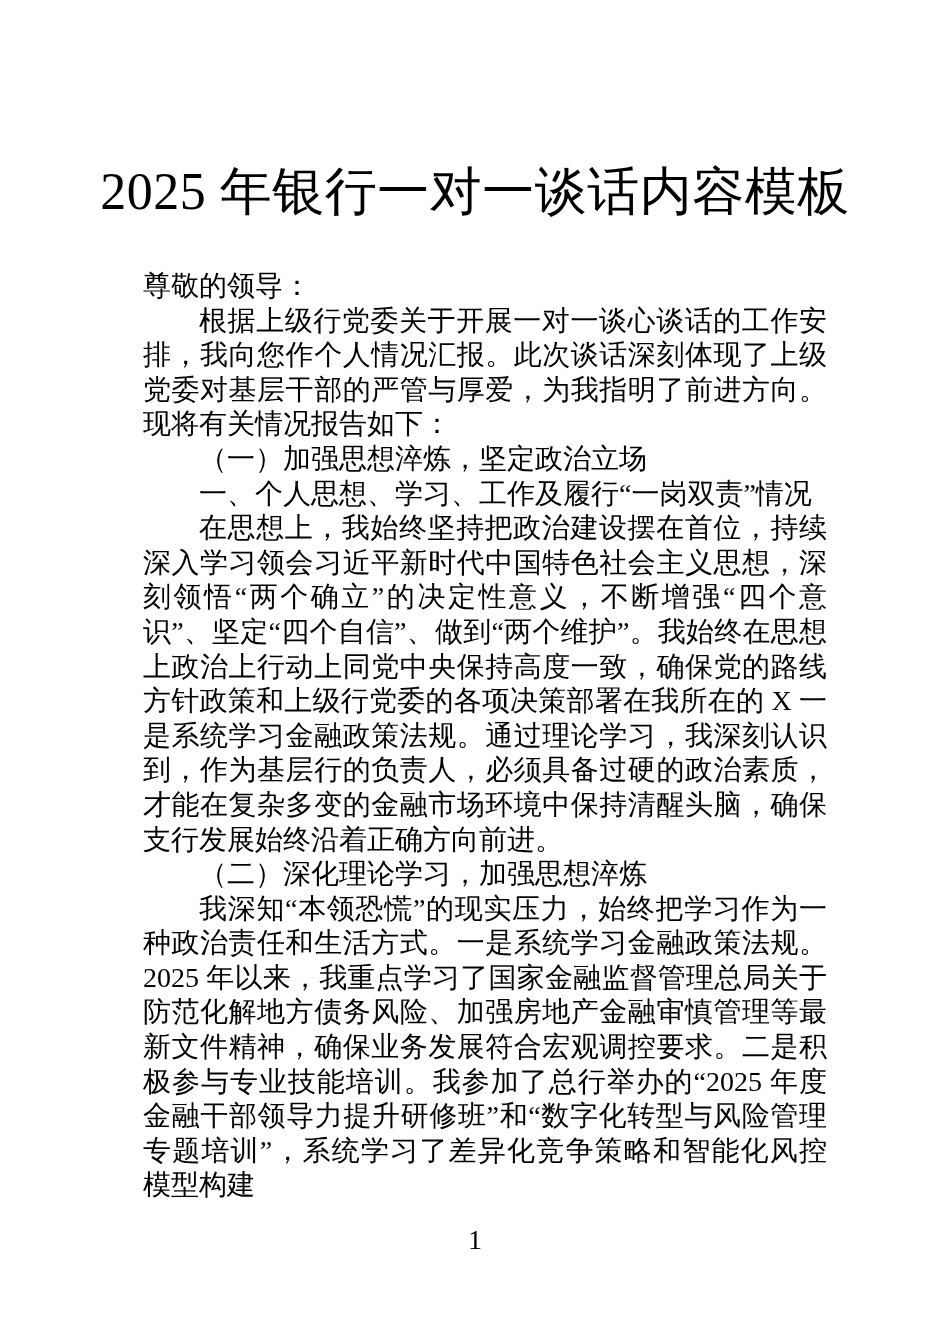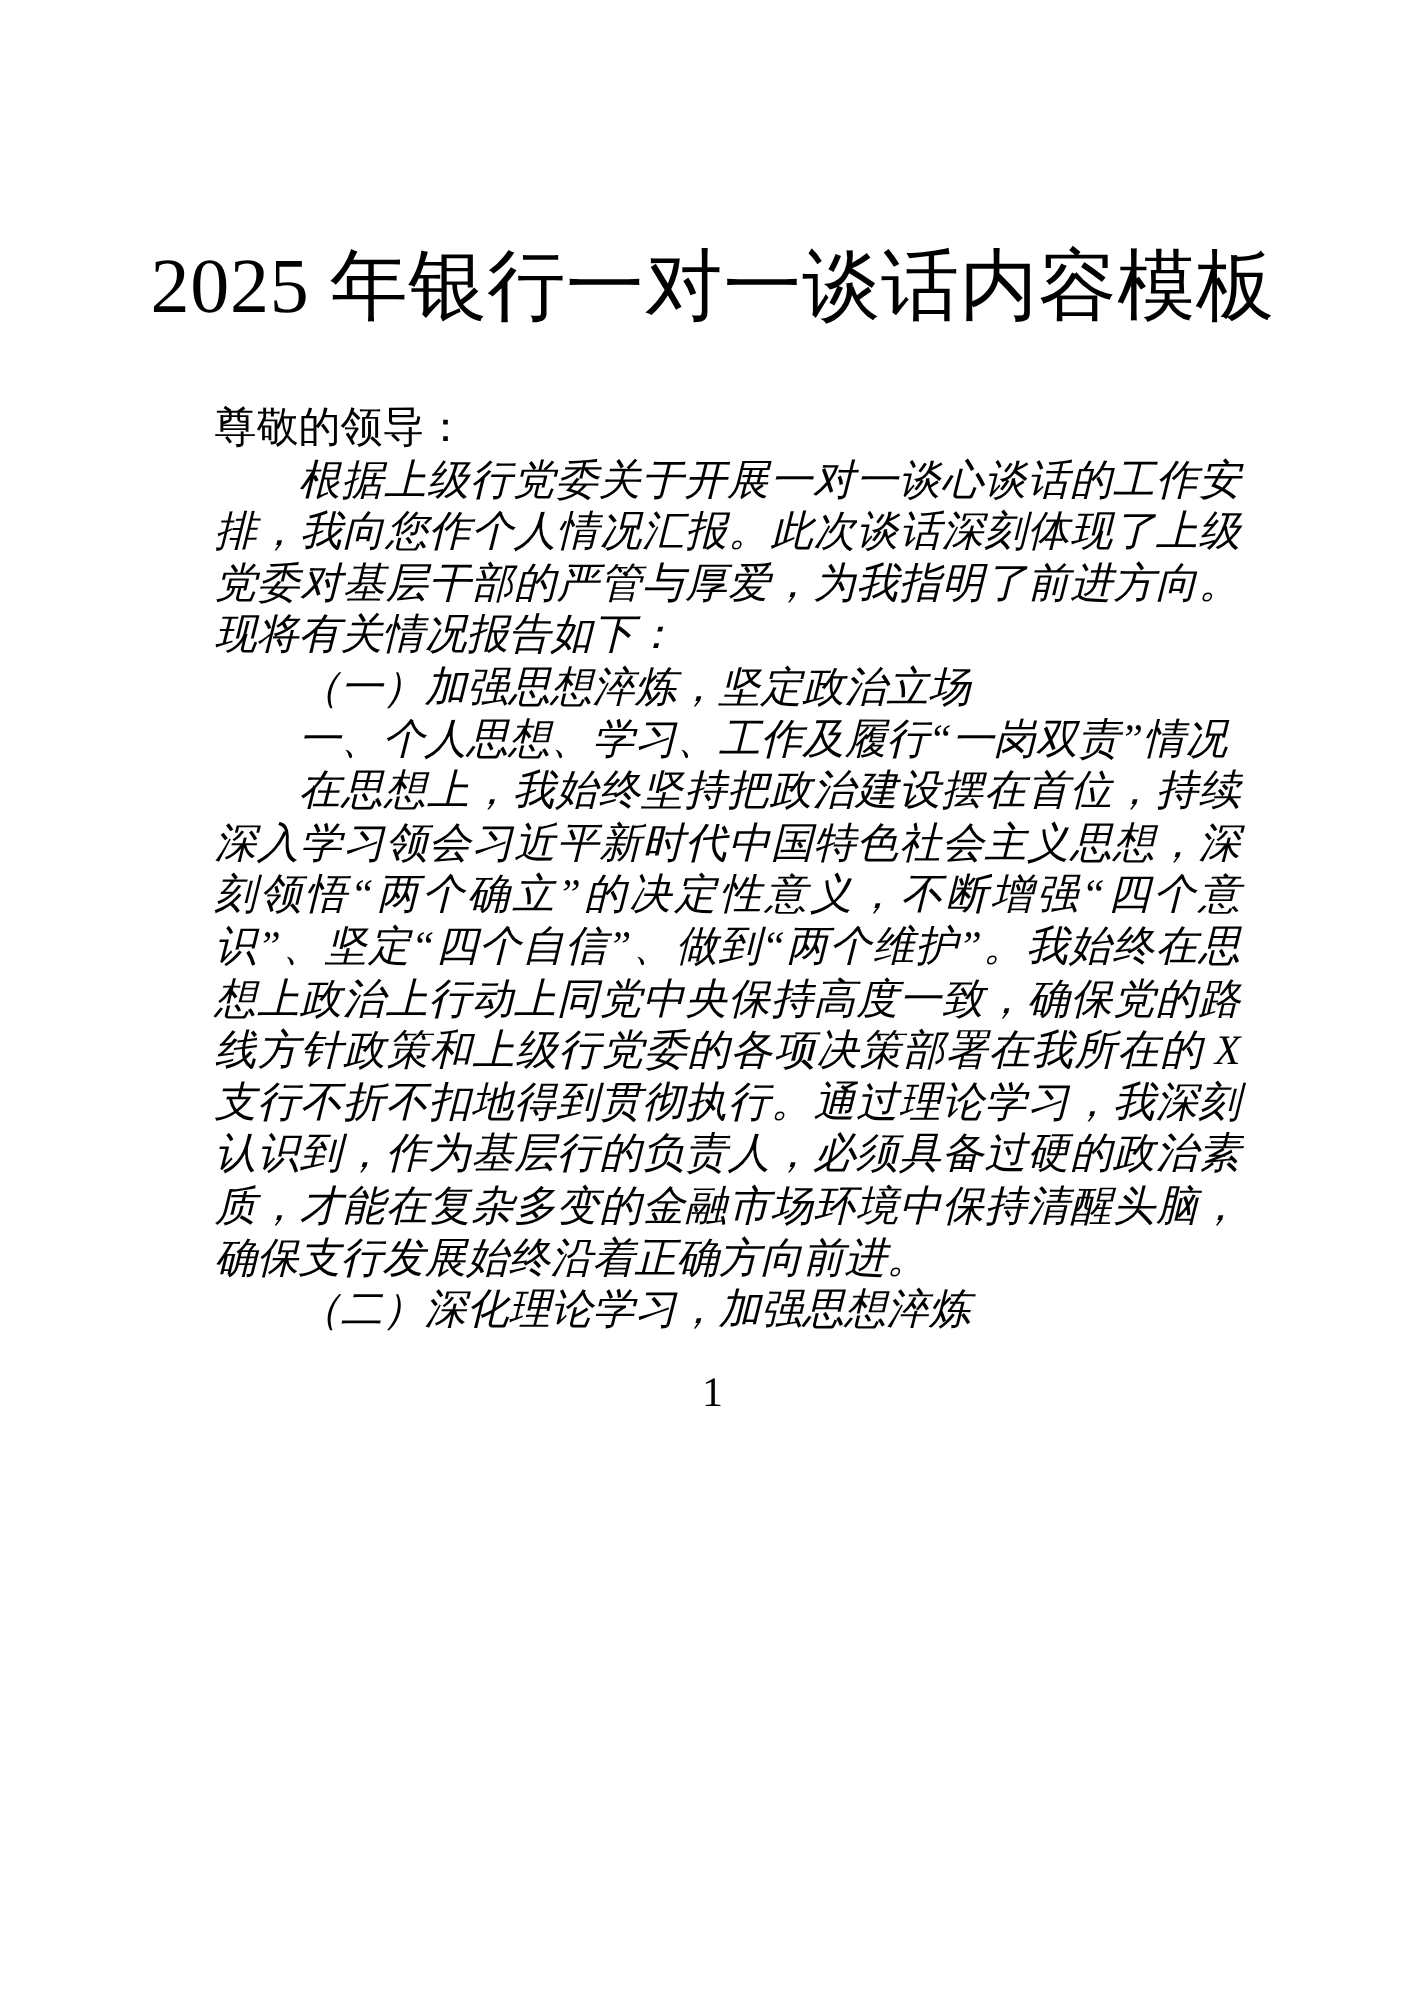--- a/index.html
+++ b/index.html
@@ -33,40 +33,40 @@
     font-size: 28px;
     line-height: 34.6px;
     text-align: justify;
     text-justify: inter-ideograph;
   }
   .para {
     margin: 0;
   }
   .para.indent {
     text-indent: 2em;
-    font-style: italic;
   }
   .page-number {
     margin-top: 22px;
     text-align: center;
     font-size: 28px;
     line-height: 30px;
   }
 </style>
 </head>
 <body>
 
 <div class="page">
 
   <h1 class="doc-title">2025 年银行一对一谈话内容模板</h1>
 
   <div class="doc-body">
     <p class="para">尊敬的领导：</p>
     <p class="para indent">根据上级行党委关于开展一对一谈心谈话的工作安排，我向您作个人情况汇报。此次谈话深刻体现了上级党委对基层干部的严管与厚爱，为我指明了前进方向。现将有关情况报告如下：</p>
     <p class="para indent">（一）加强思想淬炼，坚定政治立场</p>
     <p class="para indent">一、个人思想、学习、工作及履行“一岗双责”情况</p>
-    <p class="para indent">在思想上，我始终坚持把政治建设摆在首位，持续深入学习领会习近平新时代中国特色社会主义思想，深刻领悟“两个确立”的决定性意义，不断增强“四个意识”、坚定“四个自信”、做到“两个维护”。我始终在思想上政治上行动上同党中央保持高度一致，确保党的路线方针政策和上级行党委的各项决策部署在我所在的 X 支行不折不扣地得到贯彻执行。通过理论学习，我深刻认识到，作为基层行的负责人，必须具备过硬的政治素质，才能在复杂多变的金融市场环境中保持清醒头脑，确保支行发展始终沿着正确方向前进。</p>
+    <p class="para indent">在思想上，我始终坚持把政治建设摆在首位，持续深入学习领会习近平新时代中国特色社会主义思想，深刻领悟“两个确立”的决定性意义，不断增强“四个意识”、坚定“四个自信”、做到“两个维护”。我始终在思想上政治上行动上同党中央保持高度一致，确保党的路线方针政策和上级行党委的各项决策部署在我所在的 X 一是系统学习金融政策法规。通过理论学习，我深刻认识到，作为基层行的负责人，必须具备过硬的政治素质，才能在复杂多变的金融市场环境中保持清醒头脑，确保支行发展始终沿着正确方向前进。</p>
     <p class="para indent">（二）深化理论学习，加强思想淬炼</p>
+    <p class="para indent">我深知“本领恐慌”的现实压力，始终把学习作为一种政治责任和生活方式。一是系统学习金融政策法规。2025 年以来，我重点学习了国家金融监督管理总局关于防范化解地方债务风险、加强房地产金融审慎管理等最新文件精神，确保业务发展符合宏观调控要求。二是积极参与专业技能培训。我参加了总行举办的“2025 年度金融干部领导力提升研修班”和“数字化转型与风险管理专题培训”，系统学习了差异化竞争策略和智能化风控模型构建</p>
   </div>
 
   <div class="page-number">1</div>
 
 </div>
 
 </body></html>

